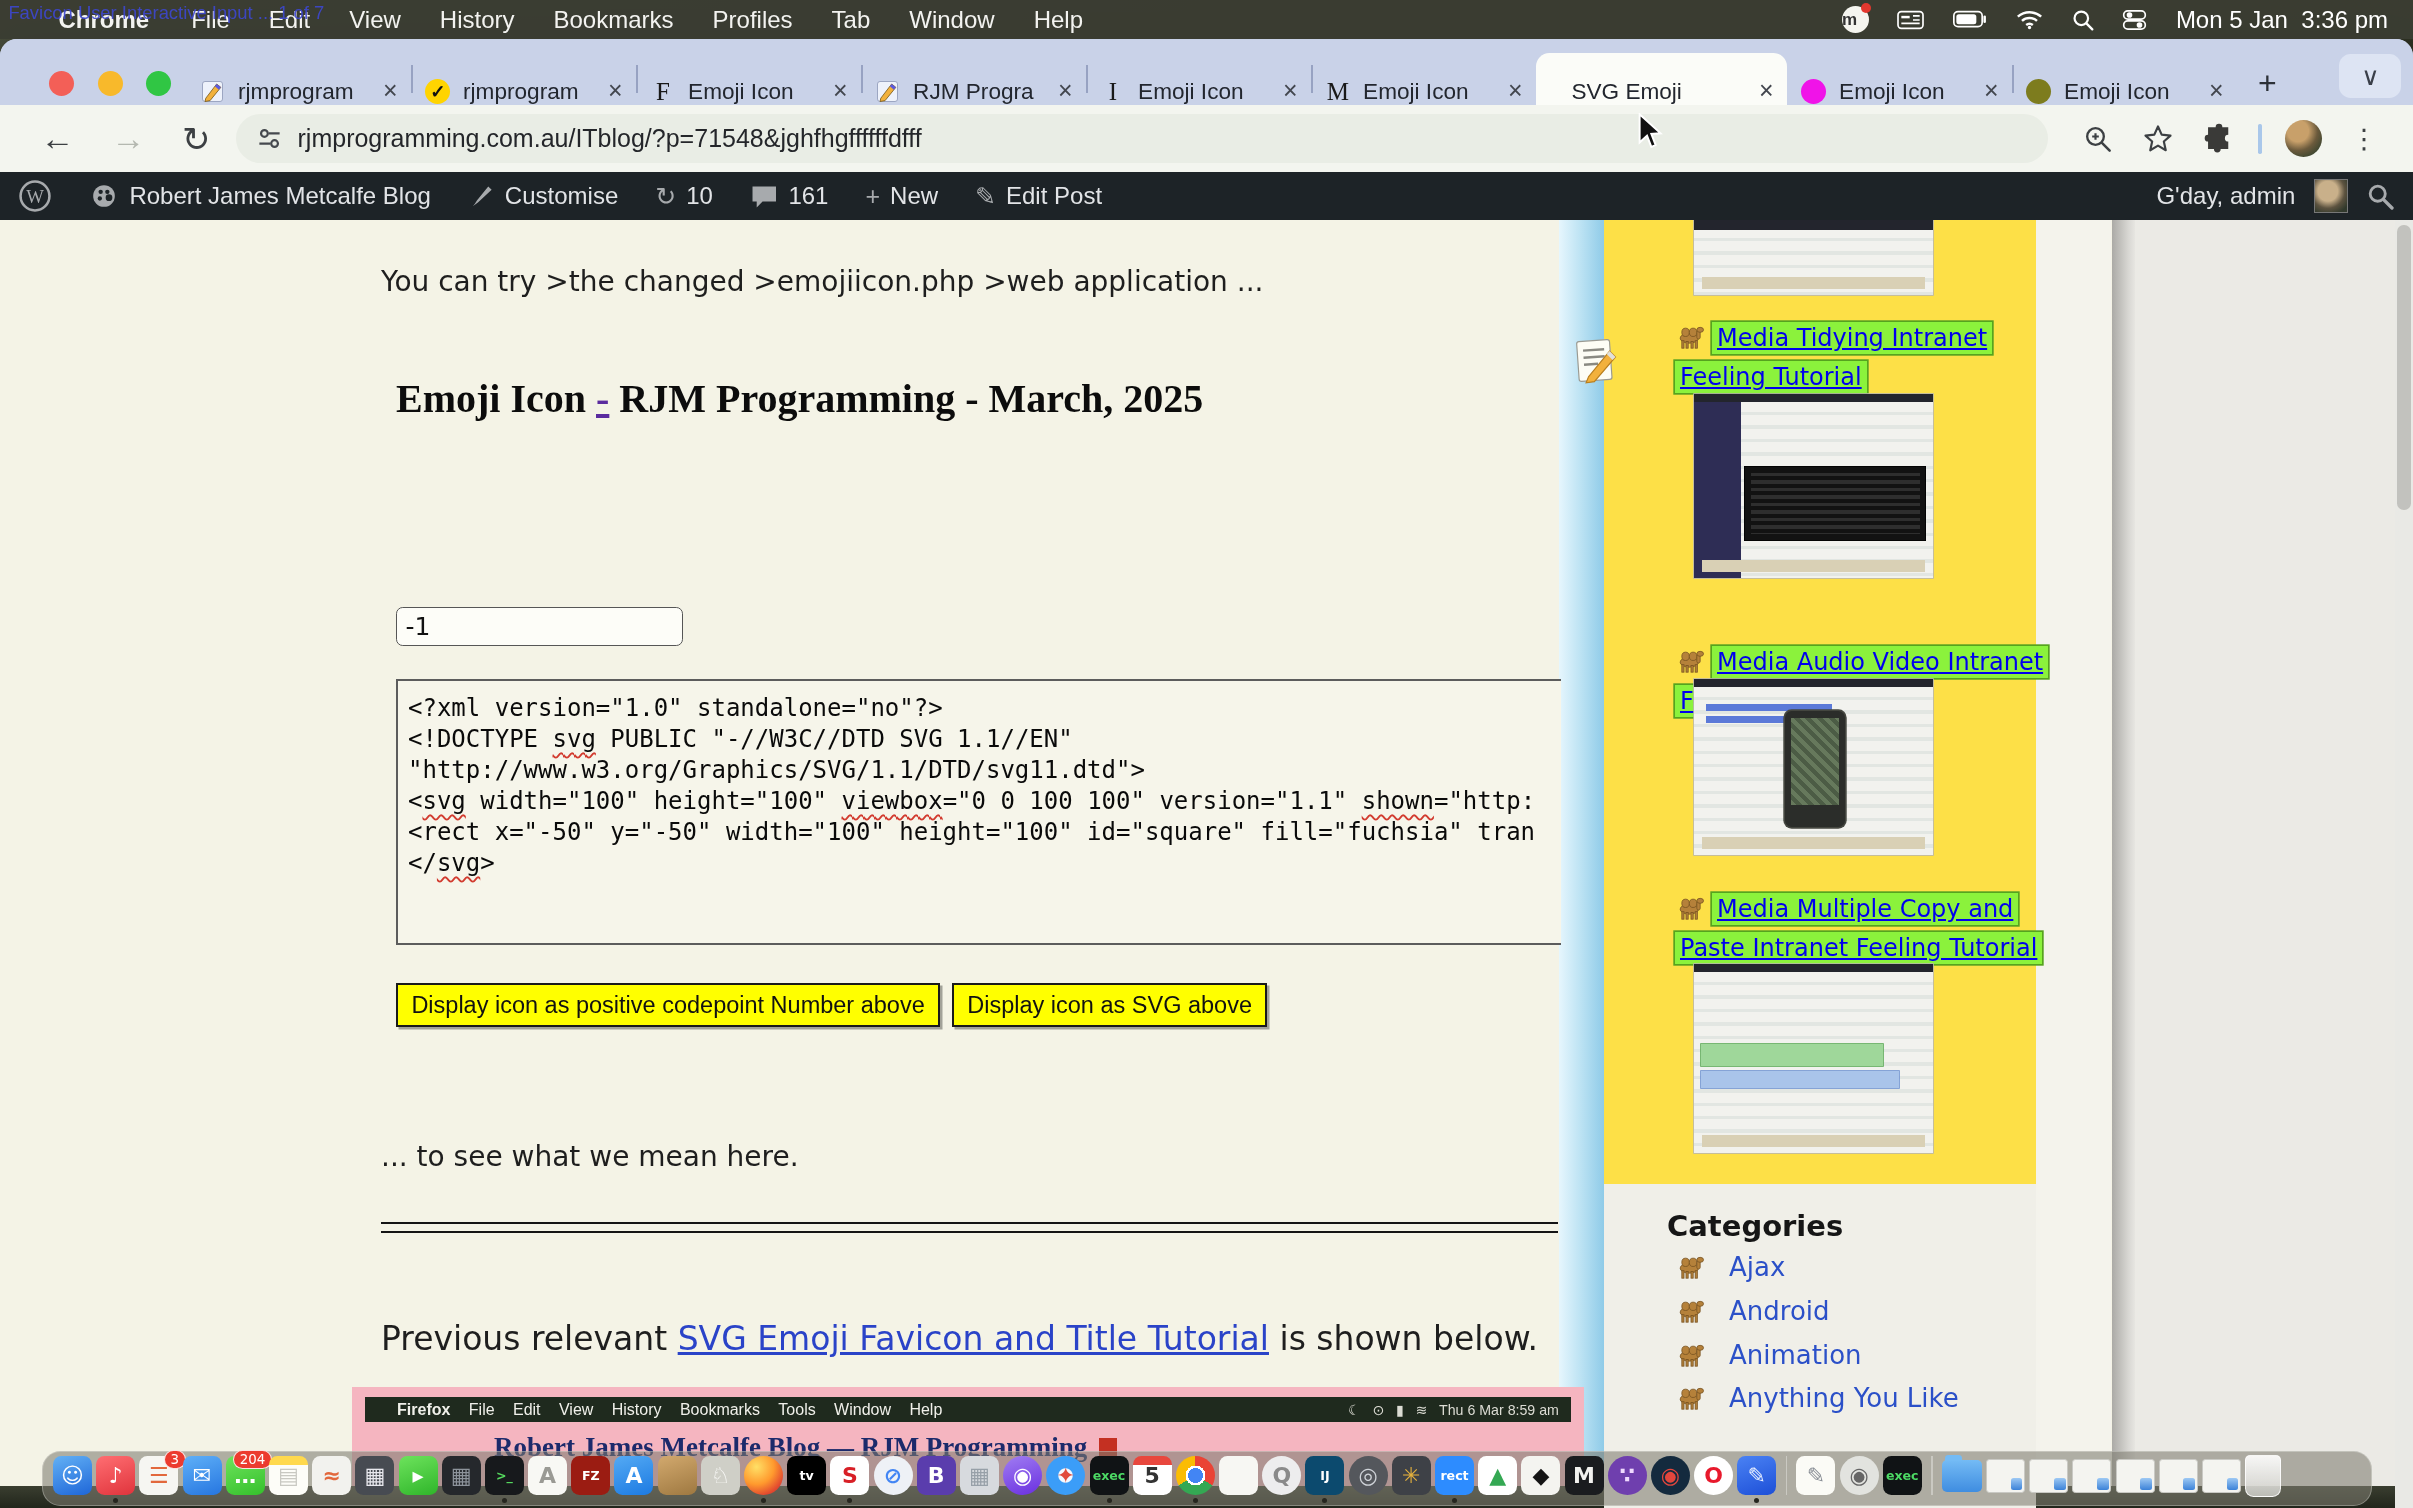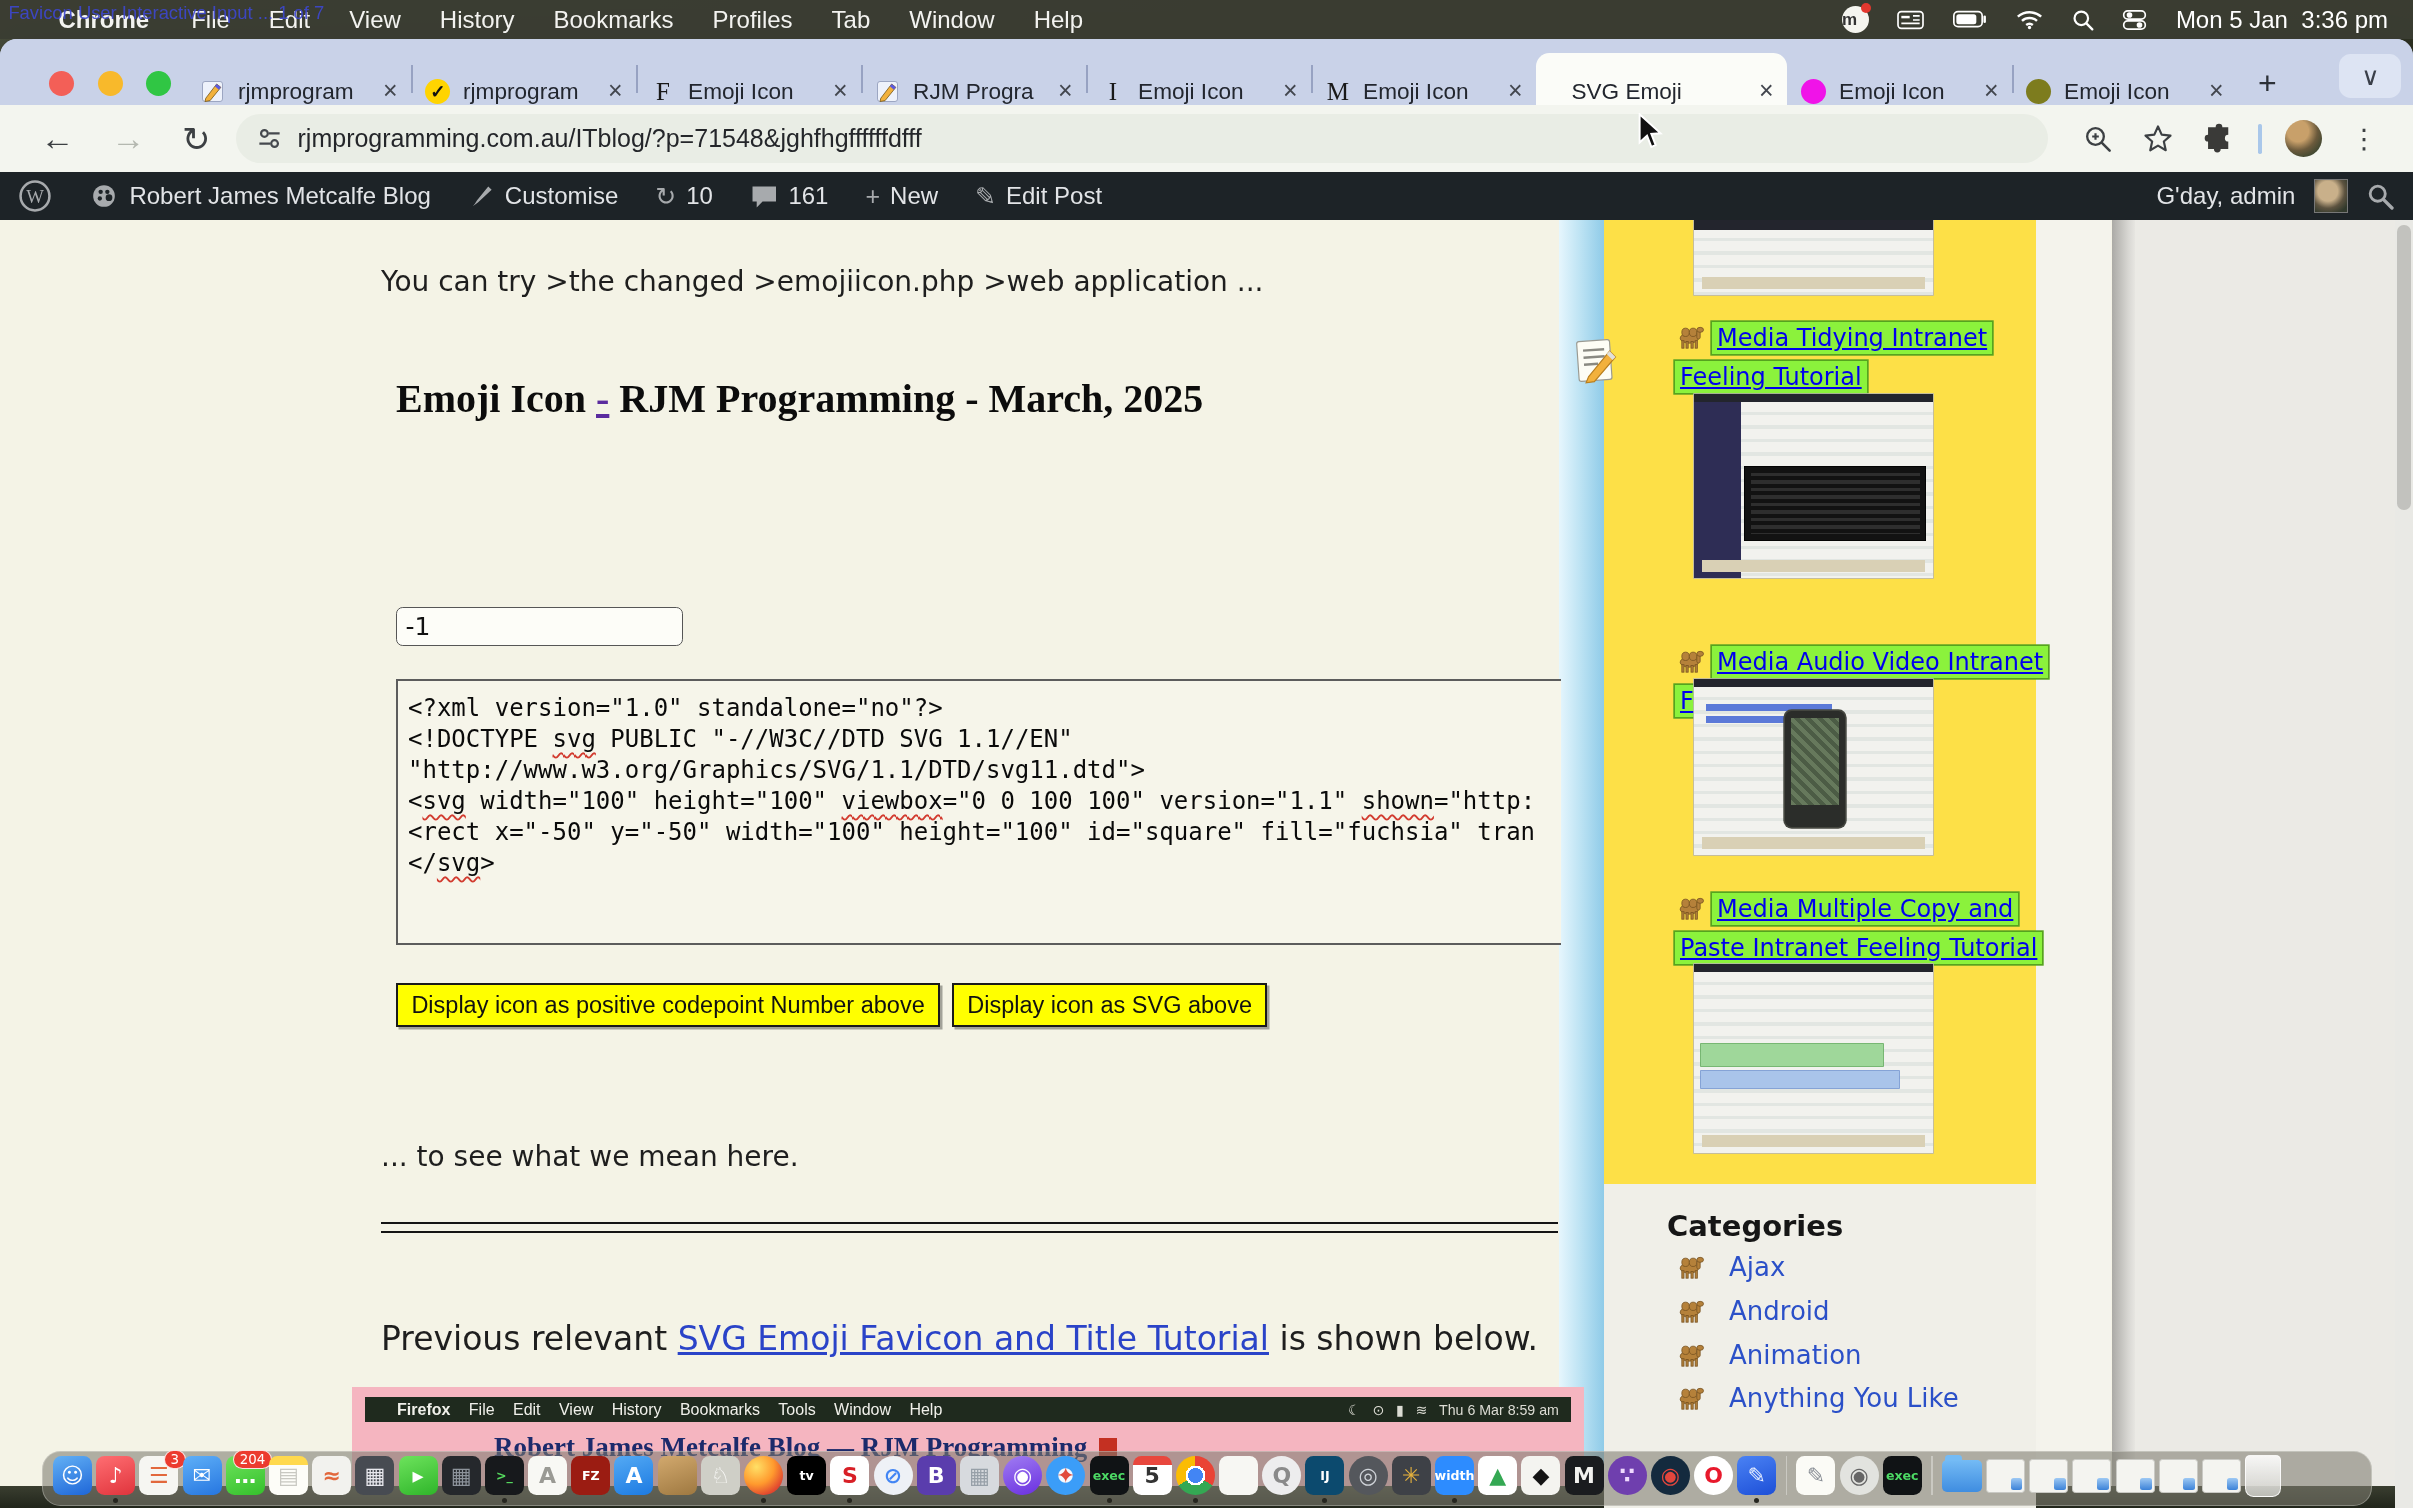--- a/index.html
+++ b/index.html
@@ -617,21 +617,21 @@
     <span class="dock-item circle" style="background: linear-gradient(160deg, rgb(160, 125, 242), rgb(106, 47, 224)); color: rgb(255, 255, 255);">◉</span>
     <span class="dock-item circle" style="background: radial-gradient(circle, rgb(244, 249, 255) 0px, rgb(244, 249, 255) 24%, rgb(59, 157, 248) 28%); color: rgb(225, 75, 60);">✦</span>
     <span class="dock-item smalltxt running" style="background: rgb(16, 19, 21); color: rgb(76, 217, 100);">exec</span>
     <span class="dock-item" style="background: linear-gradient(rgb(232, 71, 61) 0px, rgb(232, 71, 61) 22%, rgb(255, 255, 255) 22%); color: rgb(51, 51, 51);">5</span>
     <span class="dock-item circle running" style="background: radial-gradient(circle, rgb(66, 133, 244) 0px, rgb(66, 133, 244) 7.5px, rgb(255, 255, 255) 7.5px, rgb(255, 255, 255) 10px, transparent 10px), conic-gradient(rgb(234, 67, 53) 0deg, rgb(234, 67, 53) 120deg, rgb(52, 168, 83) 120deg, rgb(52, 168, 83) 240deg, rgb(251, 188, 4) 240deg, rgb(251, 188, 4) 360deg); color: rgb(255, 255, 255);"></span>
     <span class="dock-item" style="background: rgb(247, 247, 243); color: rgb(153, 153, 153);"></span>
     <span class="dock-item circle" style="background: rgb(237, 237, 238); color: rgb(138, 138, 138);">Q</span>
     <span class="dock-item smalltxt running" style="background: #0c4a6e; color: rgb(255, 255, 255);">IJ</span>
     <span class="dock-item circle" style="background: rgb(84, 87, 92); color: rgb(207, 211, 216);">◎</span>
     <span class="dock-item" style="background: rgb(62, 65, 71); color: rgb(229, 177, 61);">✳</span>
-    <span class="dock-item smalltxt running" style="background: rgb(45, 140, 255); color: rgb(255, 255, 255);">width</span>
+    <span class="dock-item smalltxt running" style="background: rgb(45, 140, 255); color: rgb(255, 255, 255);">rect</span>
     <span class="dock-item" style="background: rgb(255, 255, 255); color: rgb(52, 168, 83);">▲</span>
     <span class="dock-item" style="background: rgb(244, 244, 240); color: rgb(21, 21, 21);">◆</span>
     <span class="dock-item" style="background: rgb(26, 28, 31); color: rgb(242, 242, 239);">M</span>
     <span class="dock-item circle" style="background: rgb(111, 63, 174); color: rgb(239, 217, 255);">∵</span>
     <span class="dock-item circle" style="background: rgb(20, 42, 62); color: rgb(226, 70, 61);">◉</span>
     <span class="dock-item circle" style="background: rgb(255, 255, 255); color: rgb(232, 25, 44);">O</span>
     <span class="dock-item running" style="background: linear-gradient(160deg, rgb(74, 130, 244), rgb(29, 79, 215)); color: rgb(234, 241, 255);">✎</span>
     <span class="dock-div"></span>
     <span class="dock-item" style="background: rgb(251, 251, 246); color: rgb(138, 143, 150);">✎</span>
     <span class="dock-item circle" style="background: rgb(226, 227, 223); color: rgb(102, 102, 102);">◉</span>

